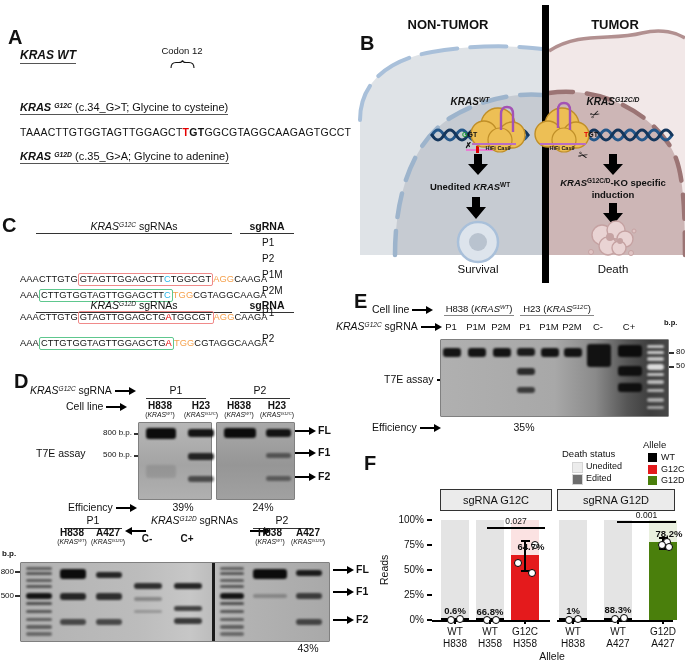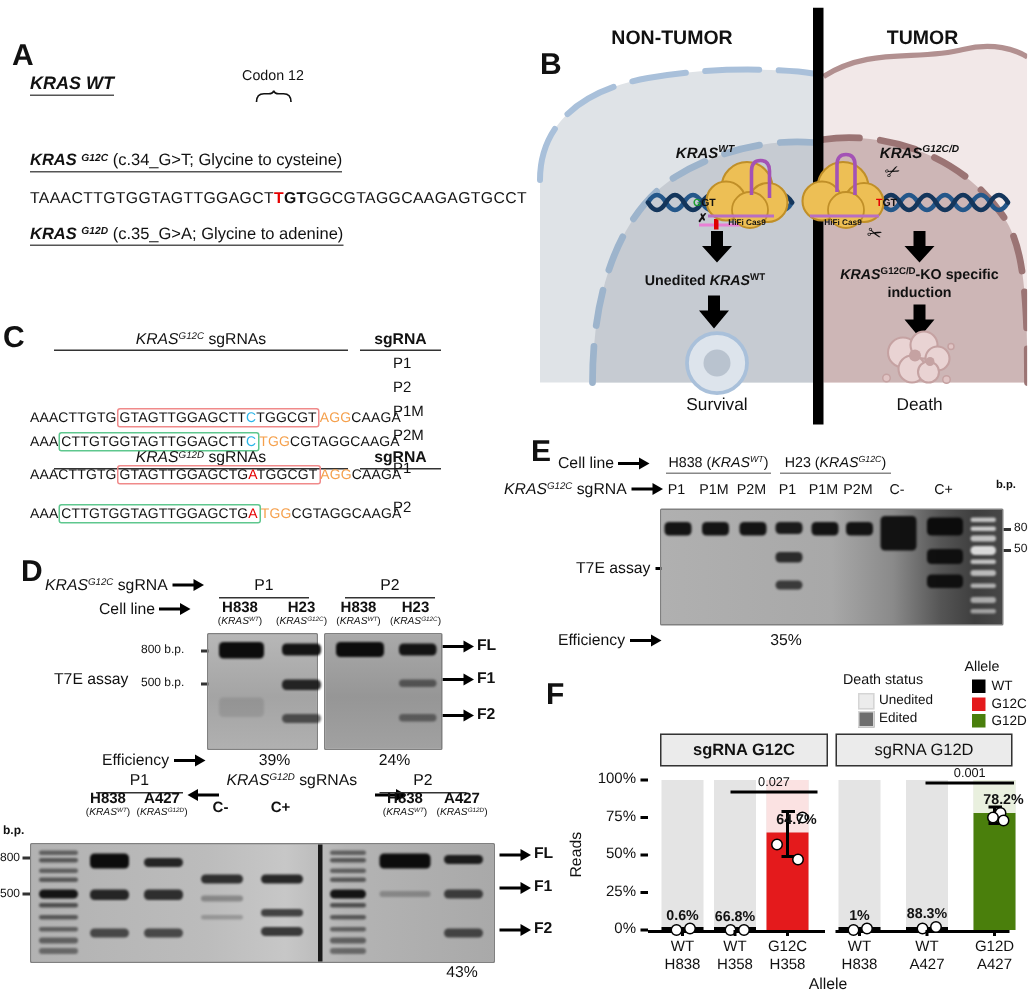--- a/index.html
+++ b/index.html
@@ -26,21 +26,21 @@
   .harrow::after{content:"";position:absolute;right:-6px;top:-3.1px;border-left:7px solid #000;
      border-top:4.1px solid transparent;border-bottom:4.1px solid transparent}
   .harrow.flip{transform:scaleX(-1)}
   .gel{position:absolute;border:1px solid #808080;border-radius:1px}
   .lane{position:absolute;top:0;height:100%}
   .band{position:absolute;left:2%;width:96%;background:#0c0c0c;border-radius:3px;filter:blur(0.8px)}
   .band-light{background:#e3e3e3}
   .frag-label{font-size:10.5px;font-weight:bold}
   .lane-name{font-size:10px;font-weight:bold;text-align:center}
   .lane-geno{font-size:6.8px;text-align:center;white-space:nowrap}
-  .bp-marker{font-size:8px;text-align:left;white-space:nowrap}
+  .bp-marker{font-size:8px;text-align:right;white-space:nowrap}
   .dash{position:absolute;height:1.5px;background:#333}
   svg text{font-family:"Liberation Sans",sans-serif;fill:#111}
 </style>
 </head>
 <body>
 
 <div id="fig">
 
   
   <div class="abs panel-label" style="left:8px;top:26px">A</div>
@@ -295,21 +295,21 @@
       <div class="abs" style="left: 388px; top: 589px; width: 36px; text-align: right; font-size: 10px;">25%</div>
       <div class="abs" style="left: 427px; top: 594.25px; width: 5px; height: 1.5px; background: rgb(0, 0, 0);"></div>
       <div class="abs" style="left: 388px; top: 564px; width: 36px; text-align: right; font-size: 10px;">50%</div>
       <div class="abs" style="left: 427px; top: 569.25px; width: 5px; height: 1.5px; background: rgb(0, 0, 0);"></div>
       <div class="abs" style="left: 388px; top: 539px; width: 36px; text-align: right; font-size: 10px;">75%</div>
       <div class="abs" style="left: 427px; top: 544.25px; width: 5px; height: 1.5px; background: rgb(0, 0, 0);"></div>
       <div class="abs" style="left: 388px; top: 514px; width: 36px; text-align: right; font-size: 10px;">100%</div>
       <div class="abs" style="left: 427px; top: 519.25px; width: 5px; height: 1.5px; background: rgb(0, 0, 0);"></div>
       <div class="abs" style="left: 378px; top: 585px; font-size: 10.5px; transform-origin: 0px 0px; transform: rotate(-90deg); white-space: nowrap;">Reads</div>
       <div class="abs" style="left: 522px; top: 650px; width: 60px; text-align: center; font-size: 10.5px;">Allele</div>
-      <div class="abs" style="left: 440px; top: 489px; width: 110px; height: 20px; background: rgb(235, 235, 235); border: 1.5px solid rgb(51, 51, 51); line-height: 20px; text-align: center; font-size: 11px; font-weight: bold;">sgRNA G12C</div>
+      <div class="abs" style="left: 440px; top: 489px; width: 110px; height: 20px; background: rgb(235, 235, 235); border: 1.5px solid rgb(51, 51, 51); line-height: 20px; text-align: center; font-size: 11px;">sgRNA G12C</div>
       <div class="abs" style="left: 432px; top: 620px; width: 118px; height: 1.8px; background: rgb(0, 0, 0);"></div>
       <div class="abs" style="left: 441px; top: 520px; width: 28px; height: 100px; background: rgb(228, 228, 228);"></div>
       <div class="abs" style="left: 441px; top: 618.4px; width: 28px; height: 1.6px; background: rgb(0, 0, 0);"></div>
       <div class="abs" style="left: 447px; top: 616px; width: 6px; height: 6px; border-radius: 50%; background: rgb(255, 255, 255); border: 1.3px solid rgb(0, 0, 0);"></div>
       <div class="abs" style="left: 456px; top: 615.4px; width: 6px; height: 6px; border-radius: 50%; background: rgb(255, 255, 255); border: 1.3px solid rgb(0, 0, 0);"></div>
       <div class="abs" style="left: 430px; top: 605.4px; width: 50px; text-align: center; font-size: 9.5px; font-weight: 600;">0.6%</div>
       <div class="abs" style="left: 454.25px; top: 620px; width: 1.5px; height: 4px; background: rgb(0, 0, 0);"></div>
       <div class="abs" style="left: 432px; top: 626px; width: 46px; text-align: center; font-size: 10px;">WT</div>
       <div class="abs" style="left: 432px; top: 638px; width: 46px; text-align: center; font-size: 10px;">H838</div>
       <div class="abs" style="left: 476px; top: 520px; width: 28px; height: 100px; background: rgb(228, 228, 228);"></div>

